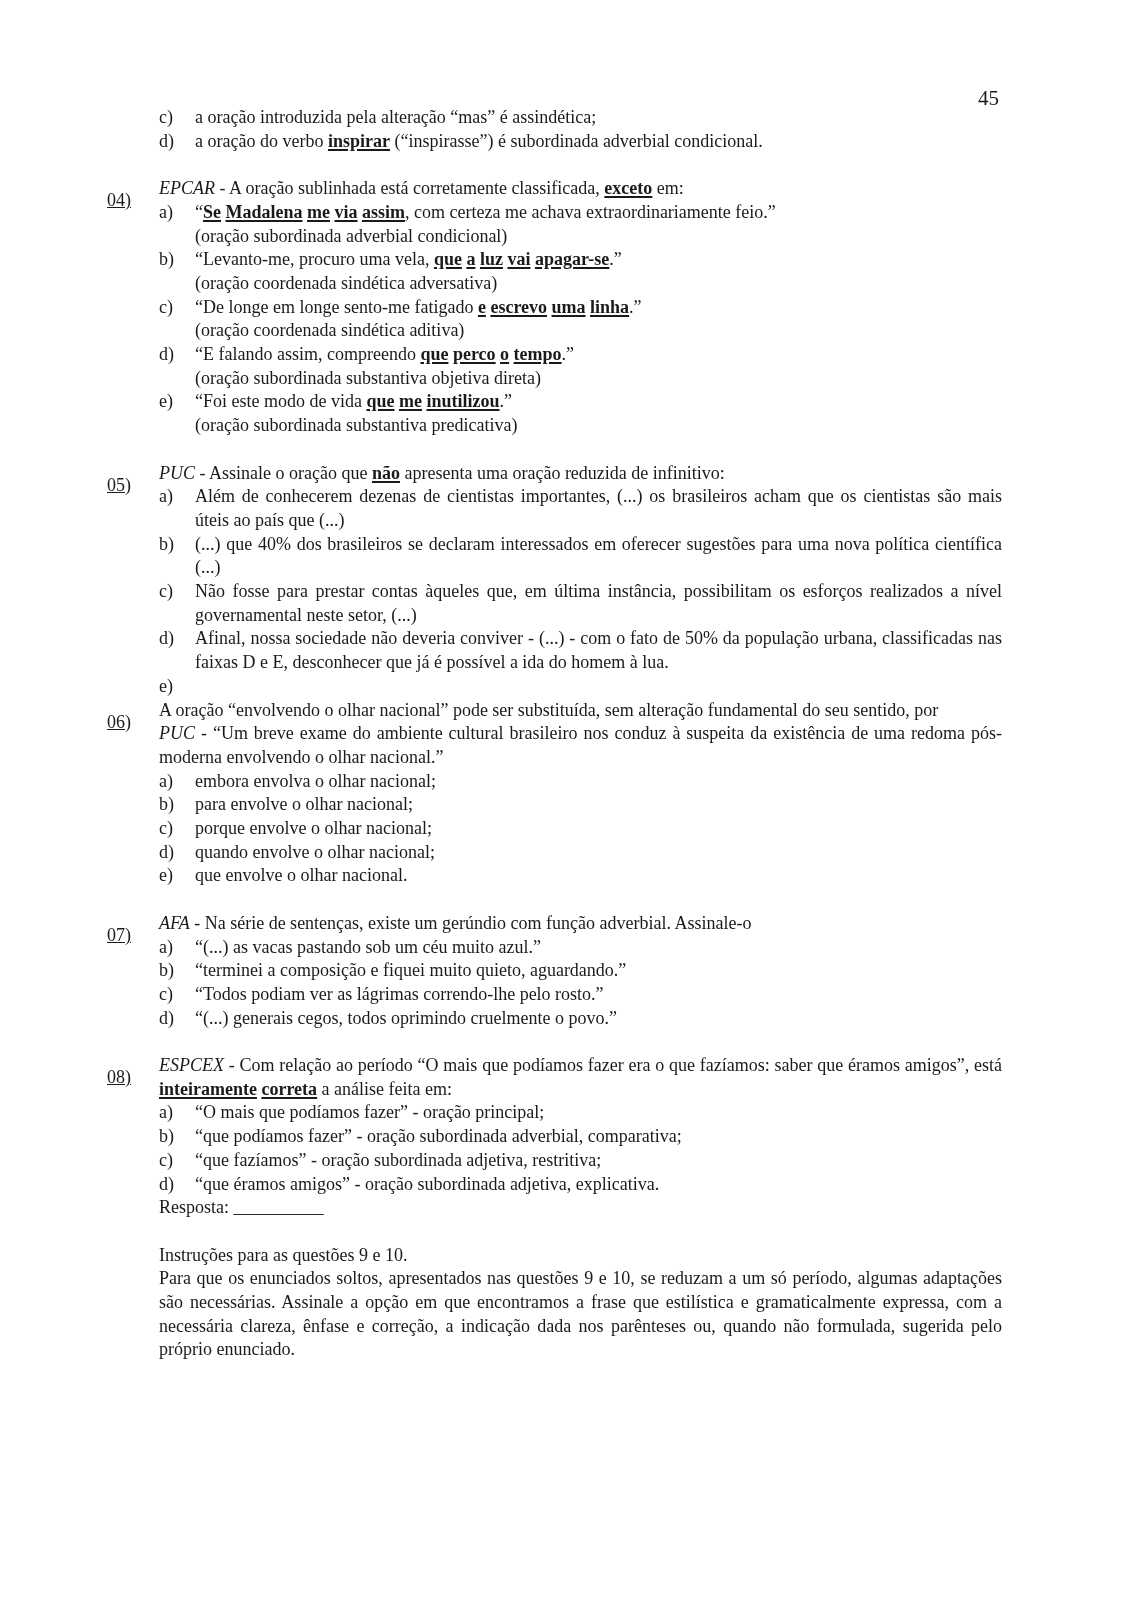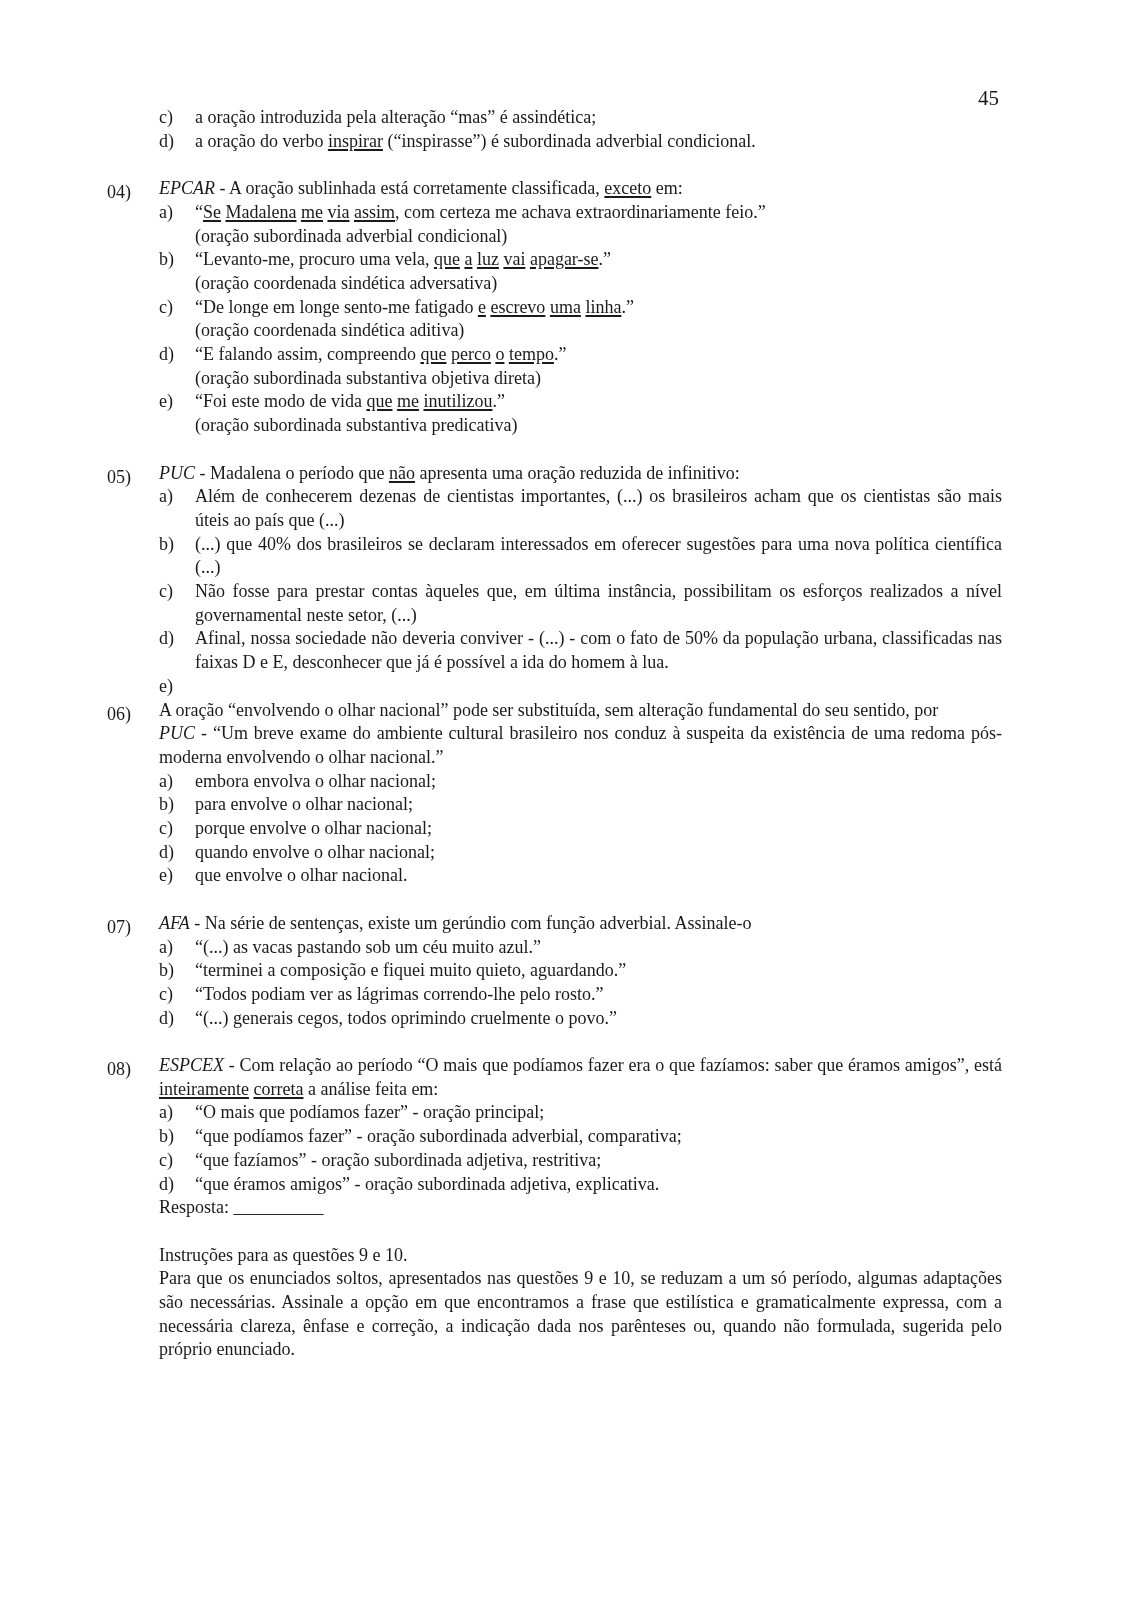--- a/index.html
+++ b/index.html
@@ -4,26 +4,26 @@
 <style>
   html, body { margin: 0; padding: 0; background: #ffffff; }
   body {
     width: 1130px; height: 1600px; position: relative; overflow: hidden;
     font-family: "Liberation Serif", "DejaVu Serif", serif;
     font-size: 18px; color: #1a1a1a; line-height: 23.7px;
   }
   .page-num { position: absolute; top: 87px; left: 978px; font-size: 21px; }
   .content { position: absolute; top: 106px; left: 107px; width: 895px; }
   .q { position: relative; padding-left: 52px; margin-bottom: 23.7px; }
-  .q-num { position: absolute; left: 0; top: 4px; }
+  .q-num { position: absolute; left: 0; top: 12px; text-decoration: underline; }
   .src { font-weight: normal; font-style: italic; }
   .opt { position: relative; padding-left: 36px; }
   .opt-label { position: absolute; left: 0; top: 0; }
   .just { text-align: justify; }
-  .u { font-weight: normal; text-decoration: underline; text-decoration-thickness: 2px; text-underline-offset: 2px; }
+  .u { font-weight: bold; text-decoration: underline; text-decoration-thickness: 2px; text-underline-offset: 2px; }
   .block { padding-left: 52px; }
   .gap { height: 23.7px; }
 </style>
 </head>
 <body>
 
 <div class="page-num">45</div>
 
 <div class="content">
 
@@ -65,21 +65,21 @@
     </div>
     <div class="opt">
       <span class="opt-label">e)</span>
       <span>“Foi este modo de vida </span><span class="u">que</span> <span class="u">me</span> <span class="u">inutilizou</span><span>.”</span>
       <div>(oração subordinada substantiva predicativa)</div>
     </div>
   </div>
 
   <div class="q">
     <span class="q-num">05)</span>
-    <div><span class="src">PUC</span><span> - Madalena o período que </span><span class="u">não</span><span> apresenta uma oração reduzida de infinitivo:</span></div>
+    <div><span class="src">PUC</span><span> - Assinale o oração que </span><span class="u">não</span><span> apresenta uma oração reduzida de infinitivo:</span></div>
     <div class="opt just"><span class="opt-label">a)</span><span>Além de conhecerem dezenas de cientistas importantes, (...) os brasileiros acham que os cientistas são mais úteis ao país que (...)</span></div>
     <div class="opt just"><span class="opt-label">b)</span><span>(...) que 40% dos brasileiros se declaram interessados em oferecer sugestões para uma nova política científica (...)</span></div>
     <div class="opt just"><span class="opt-label">c)</span><span>Não fosse para prestar contas àqueles que, em última instância, possibilitam os esforços realizados a nível governamental neste setor, (...)</span></div>
     <div class="opt just"><span class="opt-label">d)</span><span>Afinal, nossa sociedade não deveria conviver - (...) - com o fato de 50% da população urbana, classificadas nas faixas D e E, desconhecer que já é possível a ida do homem à lua.</span></div>
     <div class="opt just"><span class="opt-label">e)</span></div>
   </div>
 
   <div class="q">
     <span class="q-num">06)</span>
     <div class="just">A oração “envolvendo o olhar nacional” pode ser substituída, sem alteração fundamental do seu sentido, por</div>

